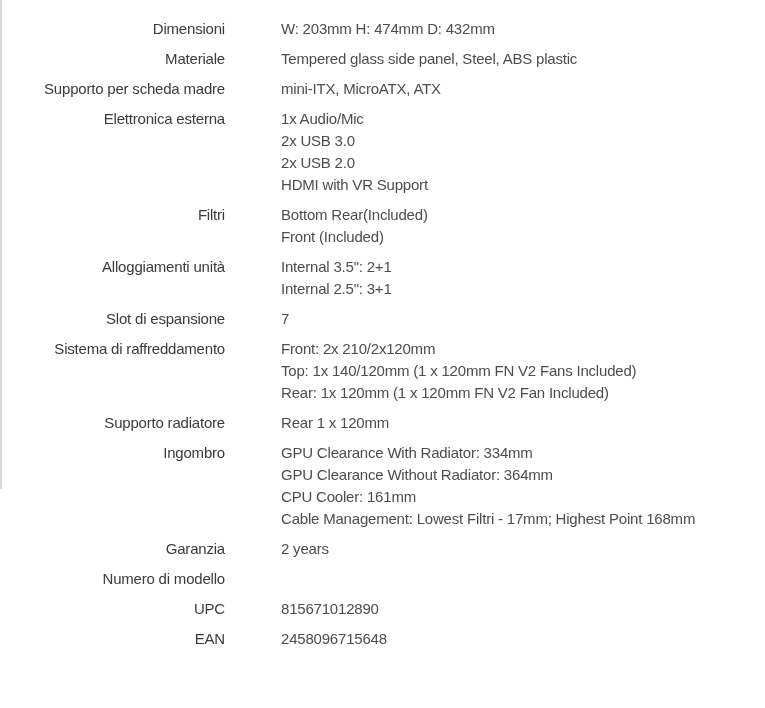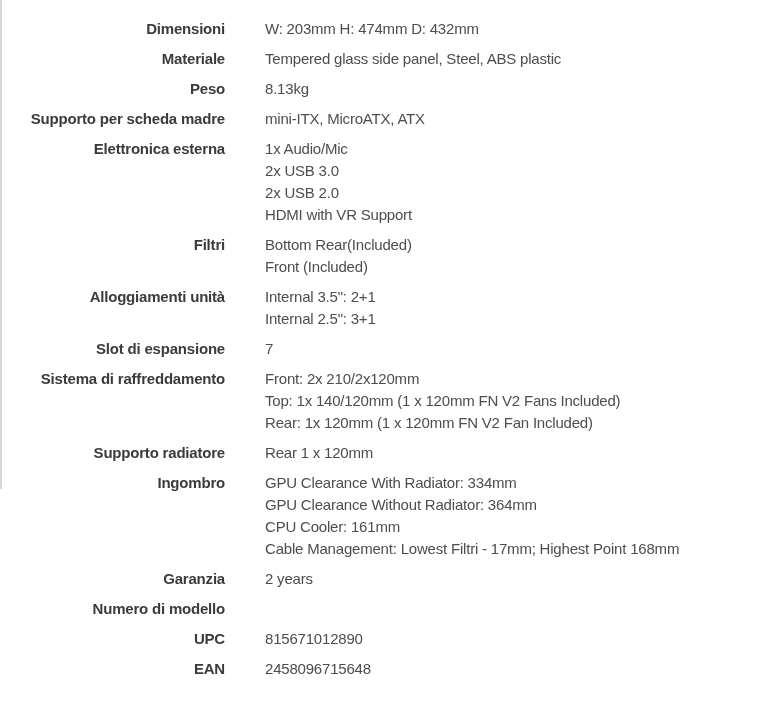--- a/index.html
+++ b/index.html
@@ -30,28 +30,28 @@
   }
   .spec-row {
     display: flex;
     align-items: flex-start;
     margin-bottom: 8px;
   }
   .spec-label {
     width: 225px;
     flex: 0 0 225px;
     text-align: right;
-    font-weight: bold;
+    font-weight: normal;
     color: #3b3b3b;
     font-size: 15px;
     line-height: 22px;
     letter-spacing: -0.2px;
   }
   .spec-values {
-    margin-left: 40px;
+    margin-left: 56px;
     flex: 1;
     color: #4d4d4d;
     font-size: 15px;
     line-height: 22px;
     letter-spacing: -0.2px;
   }
   .spec-value-line {
     white-space: nowrap;
   }
 </style>
@@ -64,26 +64,20 @@
     <div class="spec-row">
       <div class="spec-label">Dimensioni</div>
       <div class="spec-values">
         <div class="spec-value-line">W: 203mm H: 474mm D: 432mm</div>
       </div>
     </div>
     <div class="spec-row">
       <div class="spec-label">Materiale</div>
       <div class="spec-values">
         <div class="spec-value-line">Tempered glass side panel, Steel, ABS plastic</div>
-      </div>
-    </div>
-    <div class="spec-row">
-      <div class="spec-label">Peso</div>
-      <div class="spec-values">
-        <div class="spec-value-line">8.13kg</div>
       </div>
     </div>
     <div class="spec-row">
       <div class="spec-label">Supporto per scheda madre</div>
       <div class="spec-values">
         <div class="spec-value-line">mini-ITX, MicroATX, ATX</div>
       </div>
     </div>
     <div class="spec-row">
       <div class="spec-label">Elettronica esterna</div>

